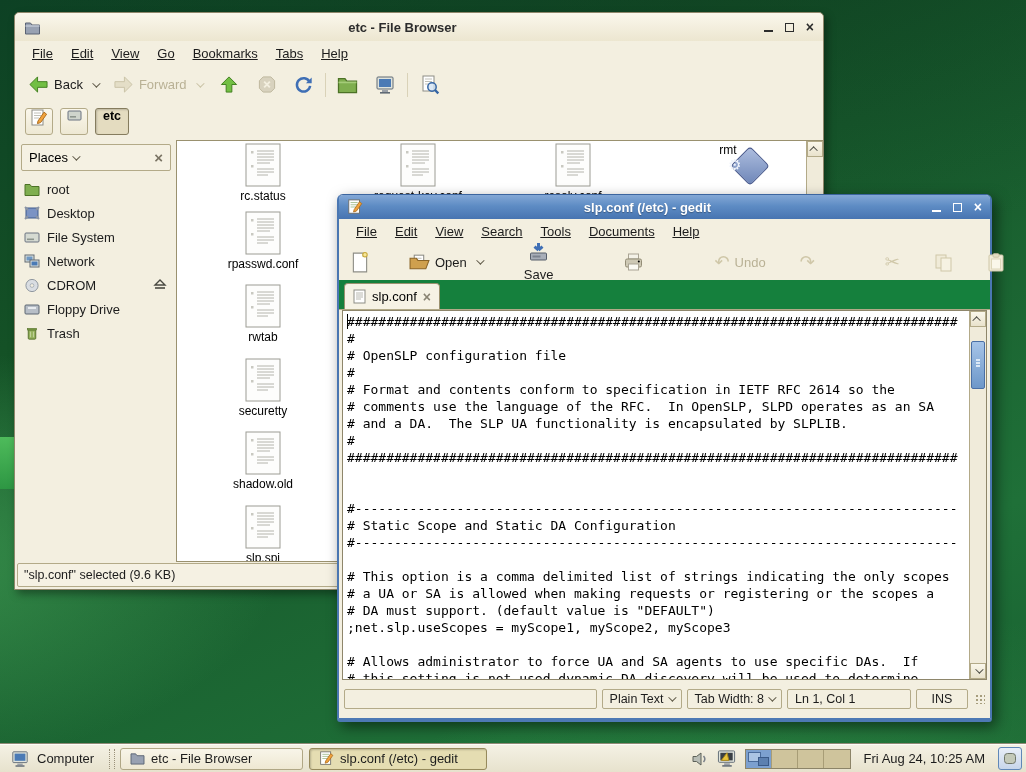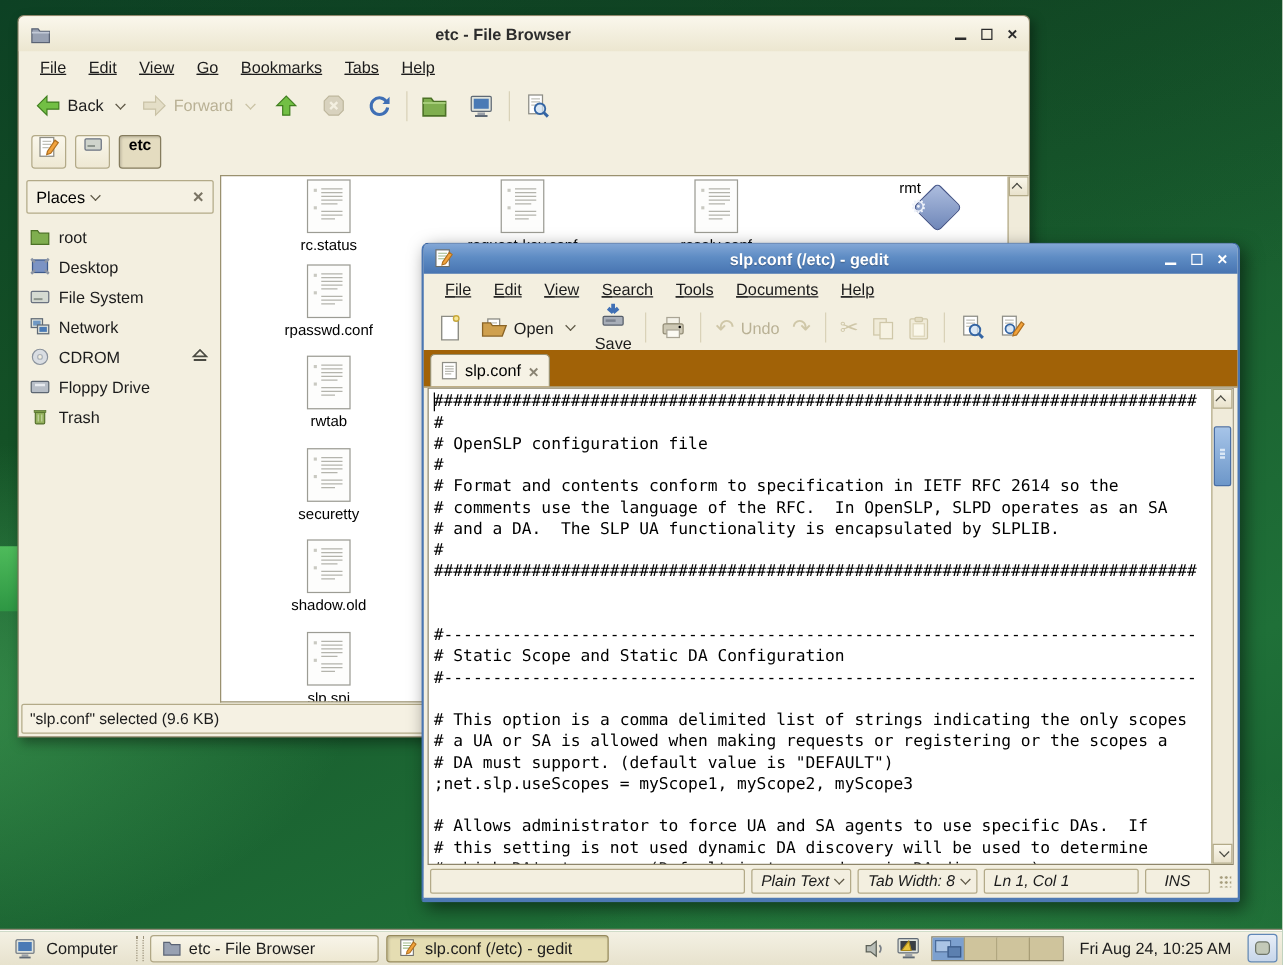--- a/index.html
+++ b/index.html
@@ -86,34 +86,34 @@
     background:#f5f1e3; font-size:12.5px; color:#1c1c1c; display:flex; align-items:center; padding-left:6px; }
 
   
   .ge { position:absolute; left:337px; top:194px; width:655px; height:528px; z-index:2;
     background:#f3efe0; border-left:2px solid #4a76b2; border-right:2px solid #4a76b2; border-top:1px solid #3c659f;
     border-bottom:4px solid #4d79b4; border-radius:6px 6px 3px 3px;
     box-shadow:4px 5px 14px rgba(0,0,0,.5); display:flex; flex-direction:column; }
   .ge-titlebar { height:24px; display:flex; align-items:center; padding:0 8px; border-radius:4px 4px 0 0;
     background:linear-gradient(180deg,#83a7d6 0%, #5e8cc4 45%, #4774b1 100%); }
   .ge-title { flex:1; text-align:center; font-weight:bold; font-size:13px; color:#ffffff; text-shadow:0 1px 1px rgba(0,0,0,.3); }
-  .ge-toolbar { height:36px; display:flex; align-items:center; padding-left:7px; }
-  .ge-tabbar { height:30px; display:flex; align-items:flex-end; padding-left:5px; background:#a16207; border-bottom:1px solid #b3aa88; }
+  .ge-toolbar { height:36px; display:flex; align-items:center; padding-left:7px;gap:24px; }
+  .ge-tabbar { height:30px; display:flex; align-items:flex-end; padding-left:5px; background:#15803d; border-bottom:1px solid #b3aa88; }
   .tab { height:26px; display:flex; align-items:center; gap:6px; padding:0 8px; font-size:13px;
     background:#f6f2e5; border:1px solid #9a916f; border-bottom:none; border-radius:4px 4px 0 0; }
   .tab .x { color:#8a8474; font-weight:bold; font-size:14px; }
   .ge-editor { flex:1; margin:0 3px; border:1px solid #8e866b; background:#fff; position:relative; display:flex; min-height:0; }
   .code-pane { flex:1; overflow:hidden; padding:2px 0 0 4px; position:relative; }
   .code-line { height:17px; white-space:pre; overflow:hidden; font-family:"DejaVu Sans Mono", monospace; font-size:13px; line-height:17px; color:#000; }
   .caret { position:absolute; left:4px; top:3px; width:1px; height:15px; background:#000; }
   .ge-scroll { width:17px; background:#f0ebda; border-left:1px solid #b3aa88; position:relative; }
   .ge-thumb { position:absolute; left:1px; right:1px; top:30px; height:48px; border:1px solid #4a6fa5; border-radius:2px;
     background:linear-gradient(180deg,#a6c4e8,#6d97c9); }
   .ge-thumb .grip { position:absolute; left:4px; right:4px; top:20px; height:1.5px; background:#dbe8f6; box-shadow:0 3px 0 #dbe8f6, 0 -3px 0 #dbe8f6; }
-  .ge-statusbar { height:26px; display:flex; align-items:center; gap:5px; padding:0 5px; font-size:12.5px; color:#1c1c1c;font-style:italic; }
+  .ge-statusbar { height:38px; display:flex; align-items:center; gap:5px; padding:0 5px; font-size:12.5px; color:#1c1c1c; }
   .sb-box { height:20px; border:1px solid #b3aa88; border-radius:2px; display:flex; align-items:center; padding:0 7px; background:#f3efe0; }
   .sb-spacer { flex:1; }
   .grip-dots { width:10px; height:10px; margin-left:2px;
     background-image:radial-gradient(circle, #a69d7d 1px, transparent 1.2px); background-size:4px 4px; }
 
   
   .taskbar { position:absolute; left:0; bottom:0; width:1026px; height:28px; z-index:3;
     background:linear-gradient(180deg,#f4f1e4,#e7e2cd); border-top:1px solid #fdfcf7; box-shadow:0 -1px 0 #8f8a76;
     display:flex; align-items:center; padding:0 4px; font-size:13px; color:#1c1c1c; }
   .tb-launcher { display:flex; align-items:center; gap:7px; padding:2px 10px 2px 6px; }

